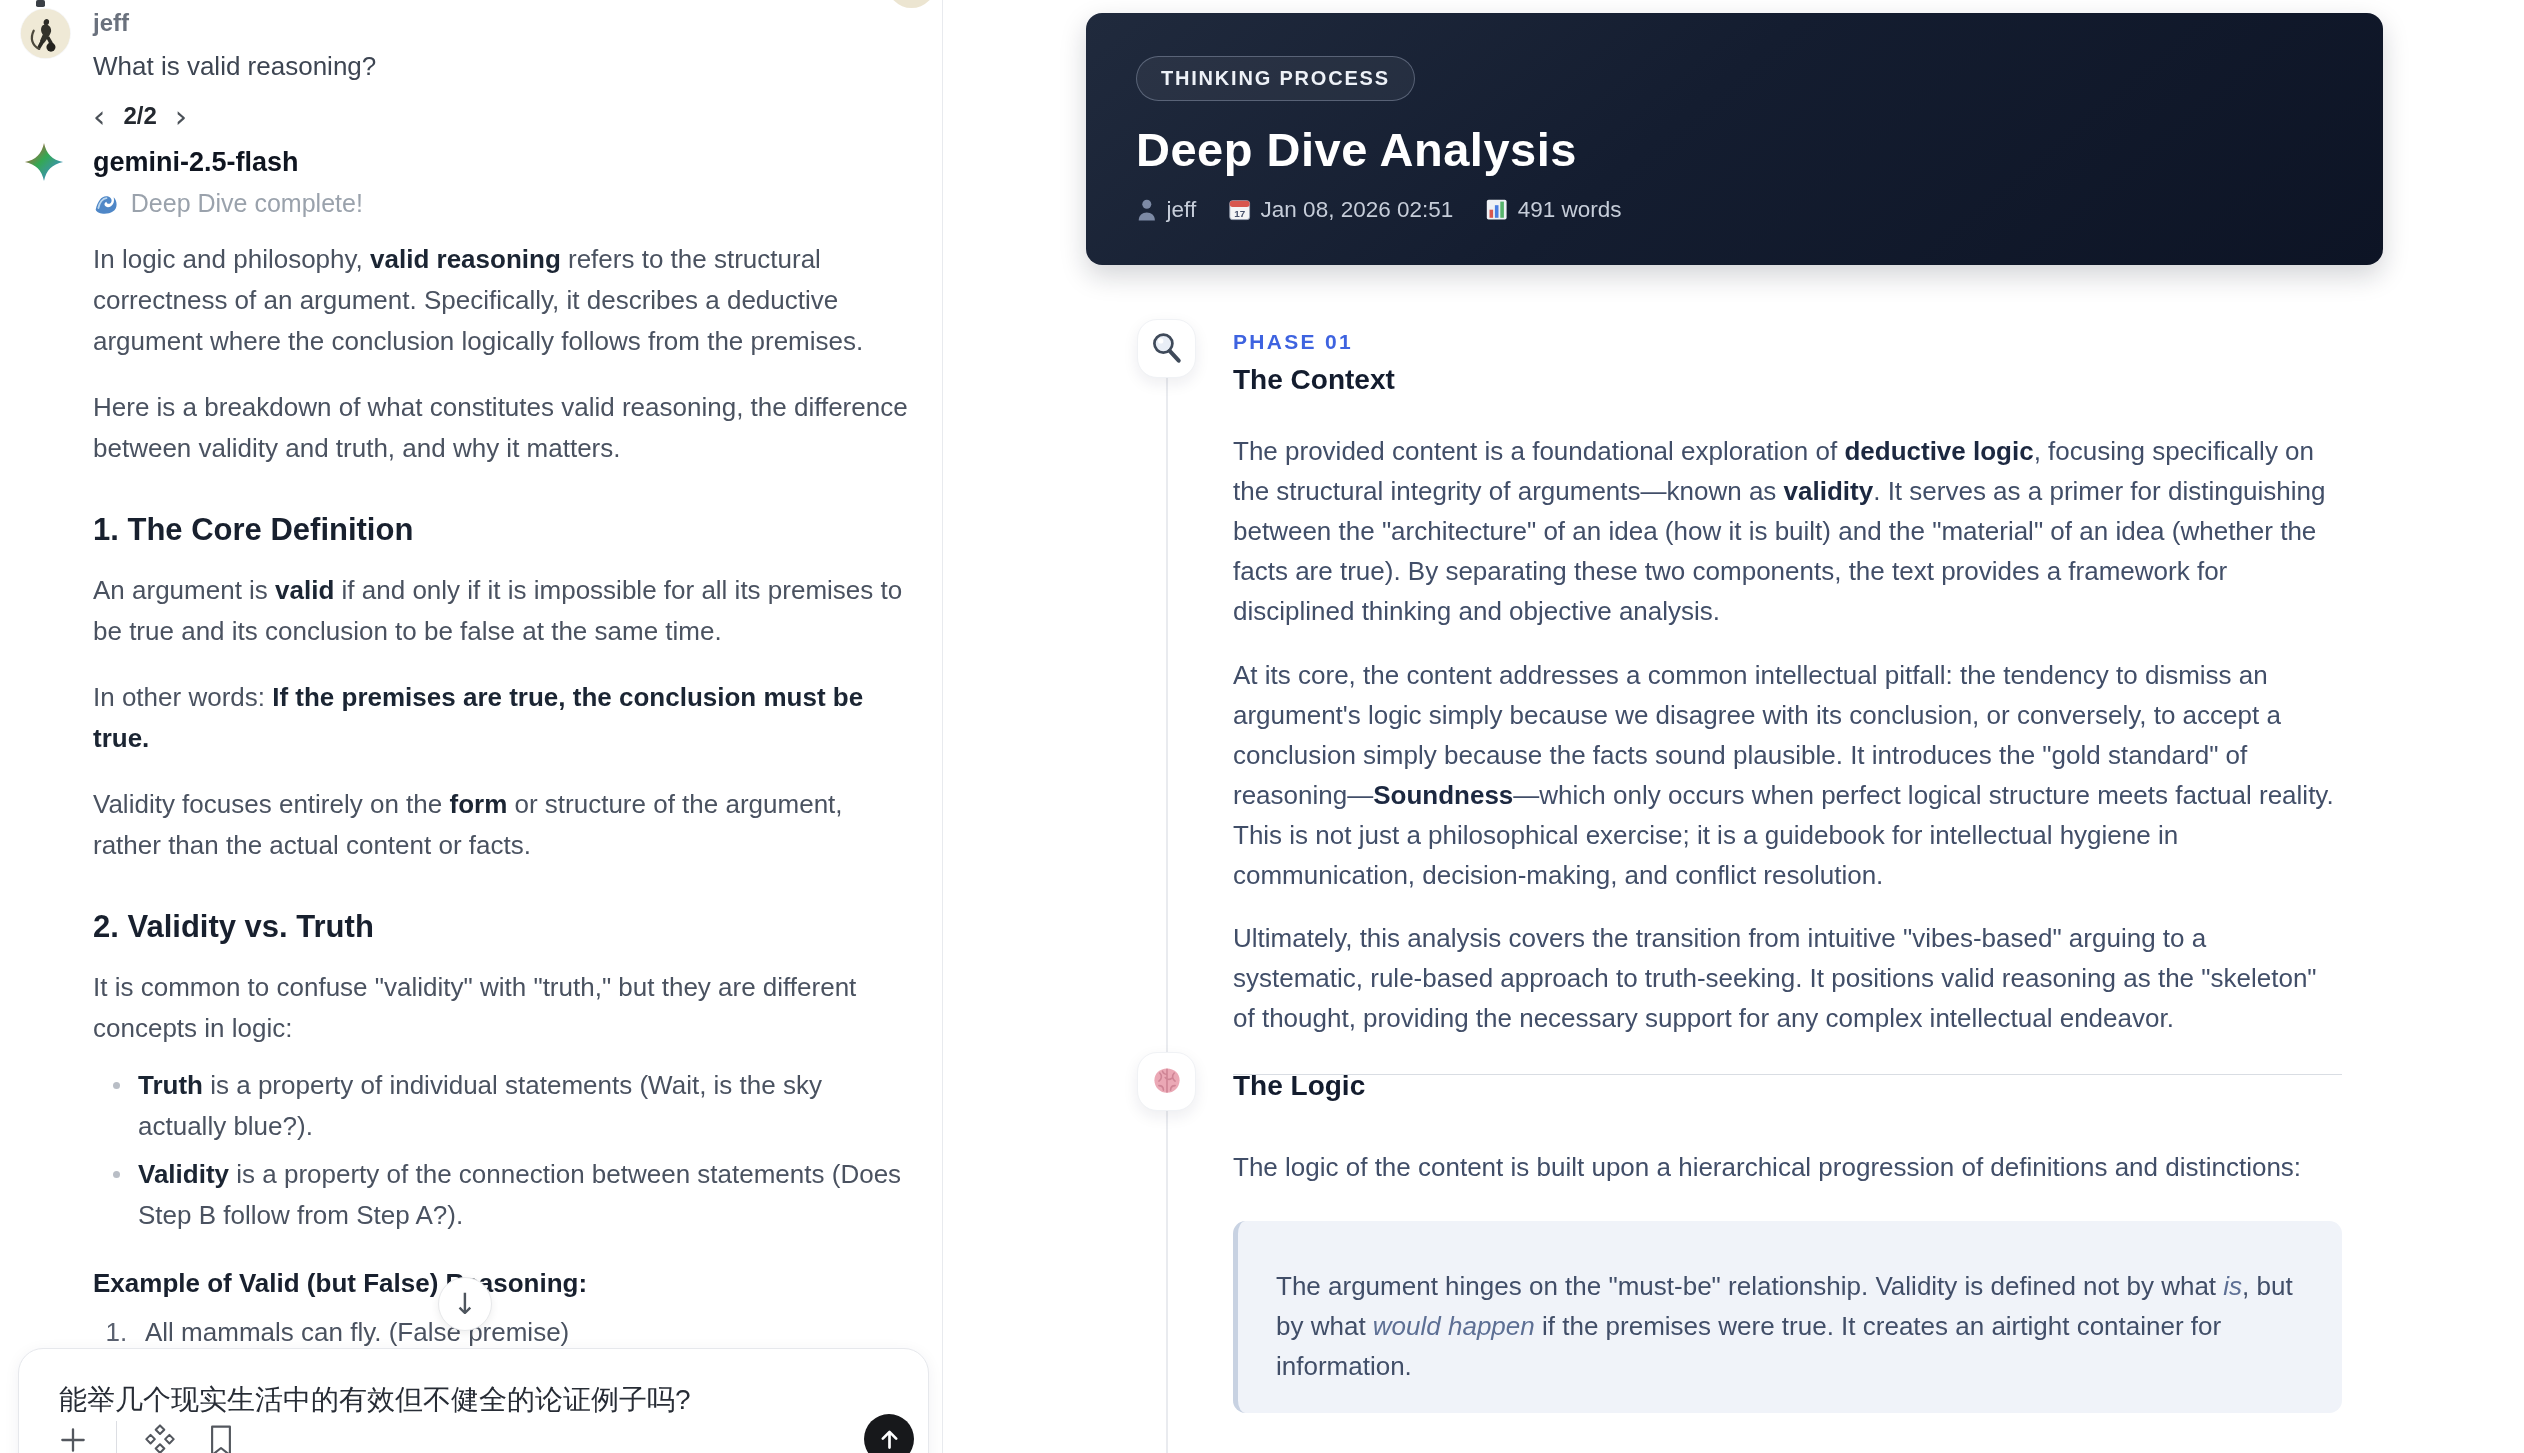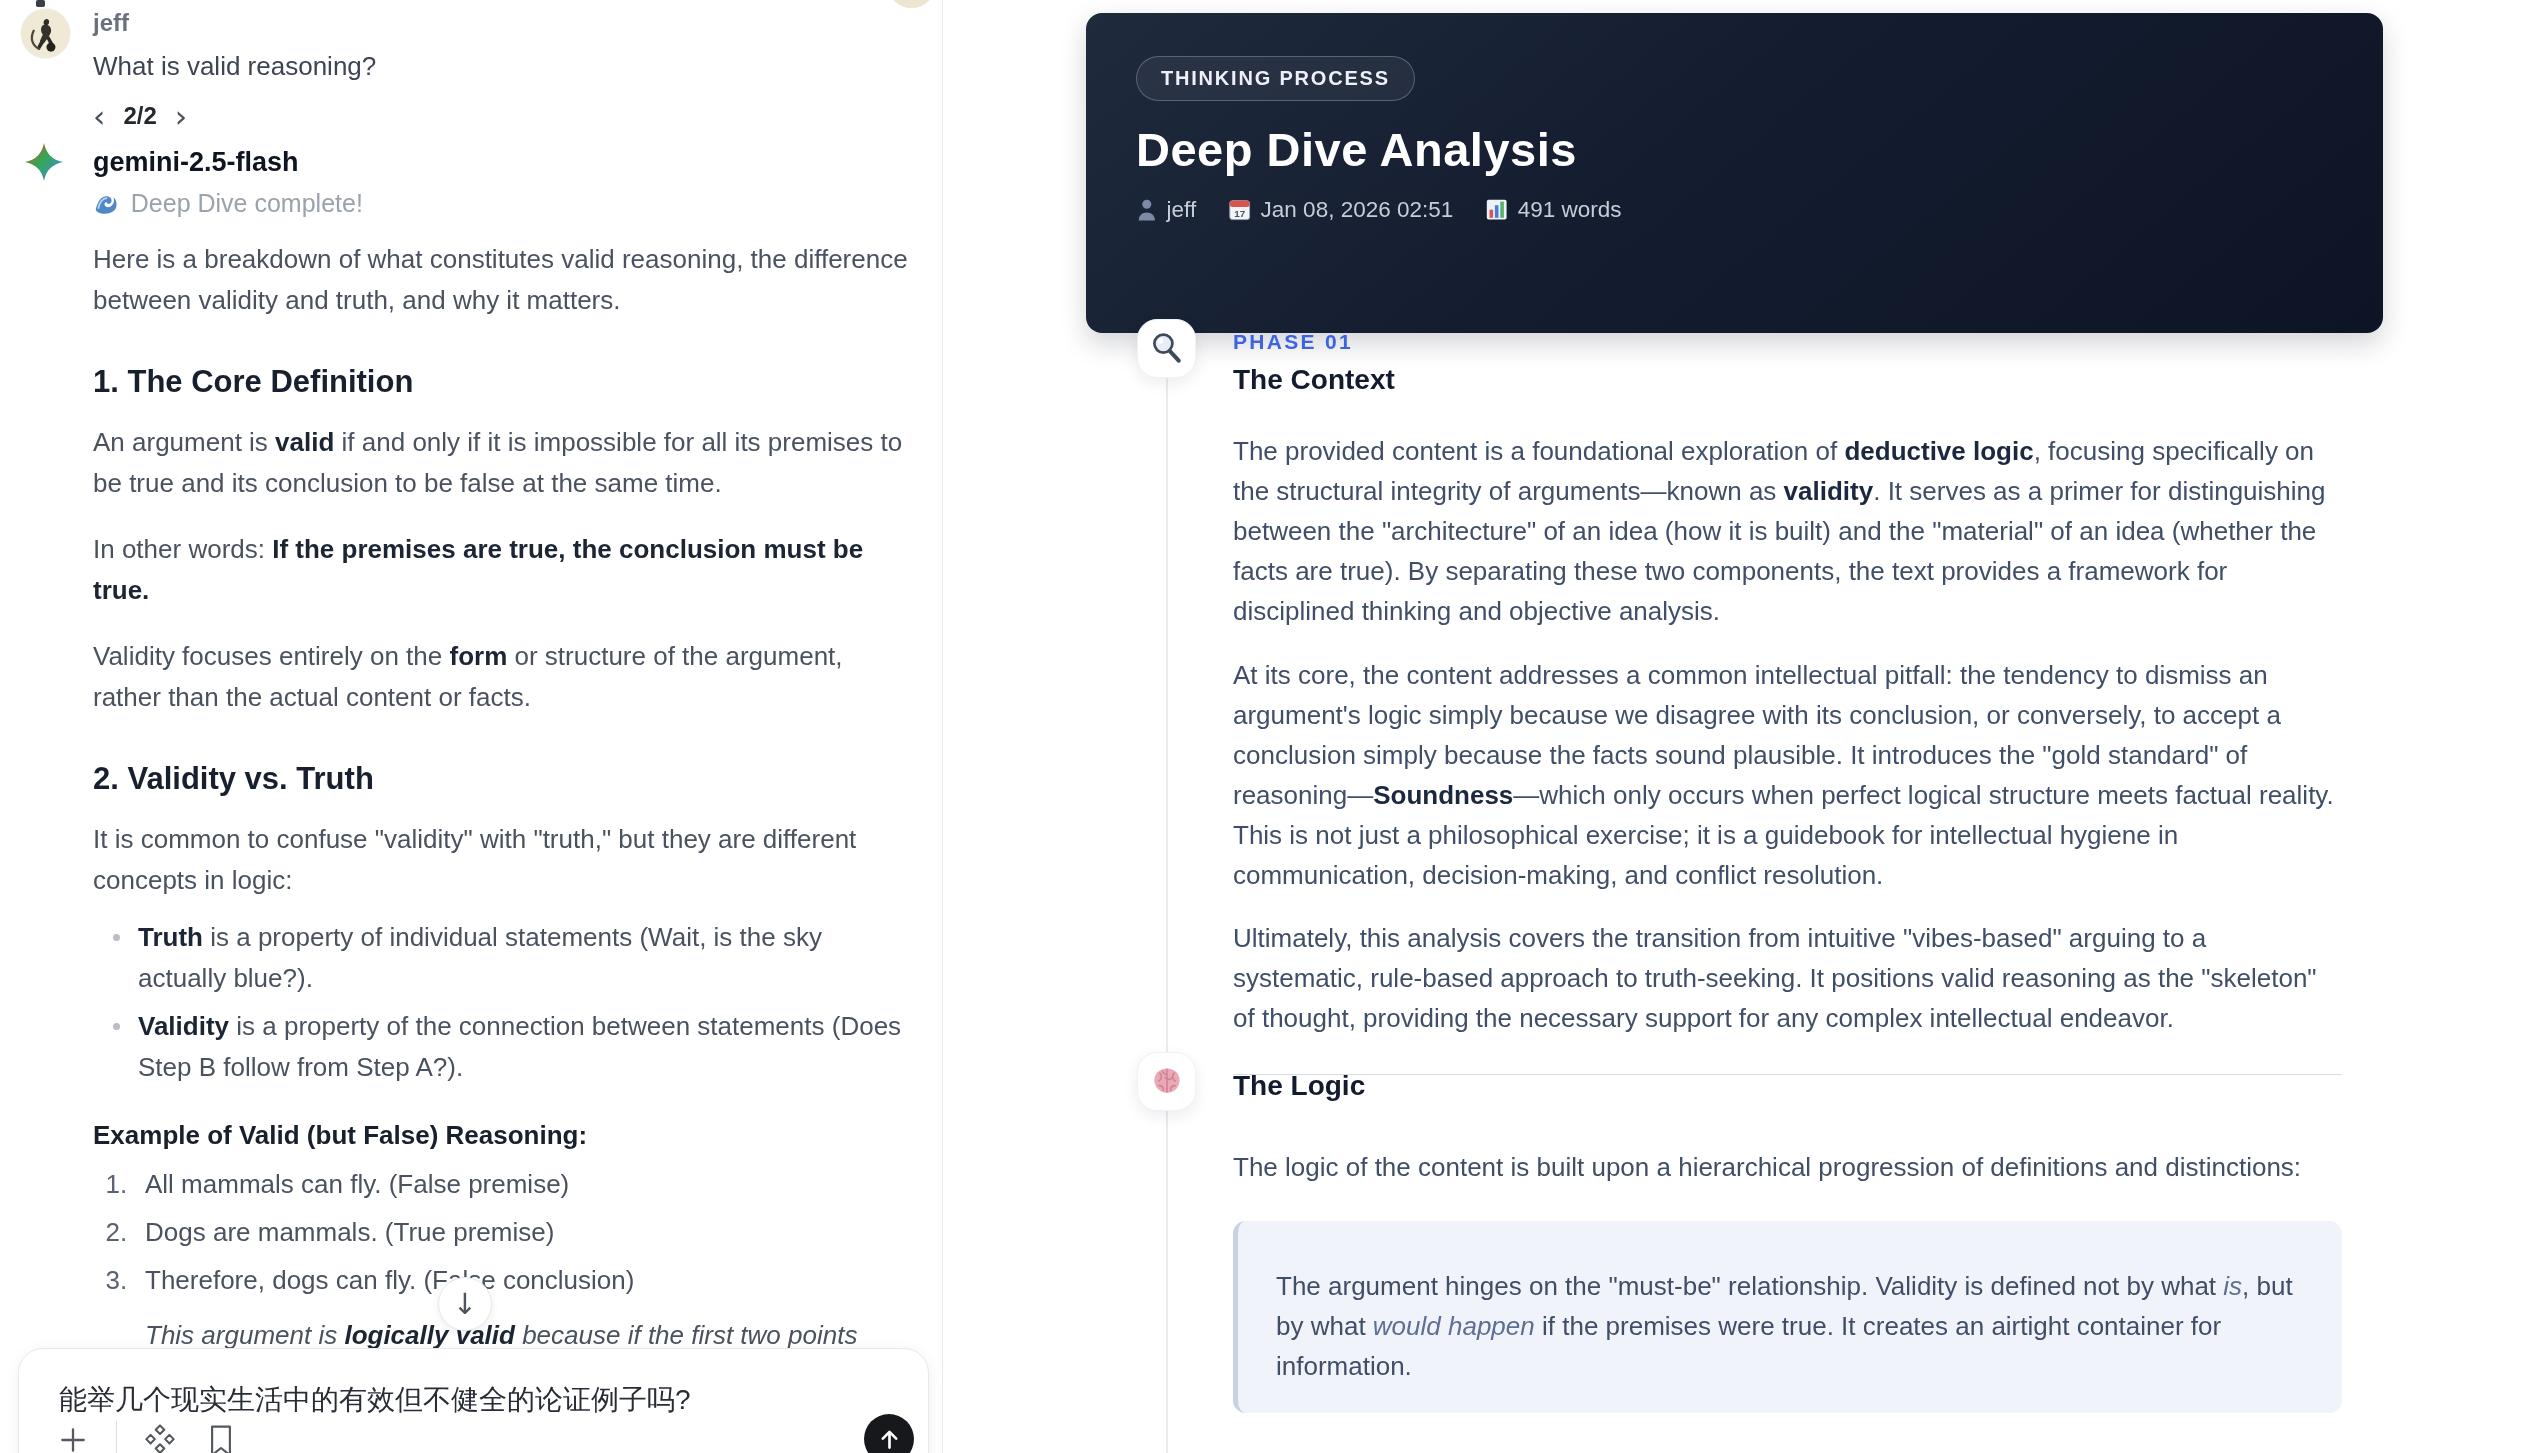--- a/index.html
+++ b/index.html
@@ -49,21 +49,21 @@
   .composer-text { padding:32px 40px 0 40px; font-size:28px; color:#272c35;
     font-family:"Liberation Sans","DejaVu Sans",sans-serif; }
   .composer-toolbar { position:absolute; left:36px; top:72px; display:flex; align-items:center; gap:25px; }
   .tool-icon { width:36px; height:36px; display:flex; align-items:center; justify-content:center; cursor:pointer; }
   .tool-sep { width:0.9px; height:38px; background:#dcdee3; }
   .send-btn { position:absolute; left:845px; top:65px; width:50px; height:50px; border-radius:50%;
     background:#17181b; display:flex; align-items:center; justify-content:center; cursor:pointer; }
 
   
   .doc-panel { position:absolute; left:942px; top:0; width:1583px; height:1453px; background:#fff; border-left:0.9px solid #e8eaee; }
-  .hero-card { position:absolute; left:143px; top:12.6px; width:1297px; height:320px; border-radius:16px;
+  .hero-card { position:absolute; left:143px; top:12.6px; width:1297px; height:252px; border-radius:16px;
     background:linear-gradient(140deg,#202a3d 0%,#141d30 45%,#0d1425 100%);
     box-shadow:0 10.8px 27px rgba(15,22,40,.18); padding-left:50px; }
   .hero-badge { display:inline-block; margin-top:43px; padding:10px 24px; border:1.8px solid rgba(150,162,184,.45);
     border-radius:900px; background:rgba(255,255,255,.055); color:#edf1f7; font-size:20px; font-weight:700; letter-spacing:1.8px; }
   .hero-title { margin-top:21.6px; font-size:47px; font-weight:700; color:#ffffff; letter-spacing:0.5px; }
   .hero-meta { margin-top:20px; display:flex; align-items:center; gap:32px; font-size:22.5px; color:#c6cdd9; }
   .meta-item { display:flex; align-items:center; gap:9px; }
 
   .timeline { position:absolute; left:223px; top:378px; bottom:0; width:1.8px; background:#e9ebef; }
   .phase-icon-box { position:absolute; left:194px; width:59px; height:59px; background:#fff;
@@ -130,20 +130,21 @@
       </div>
       <div class="ai-body">
         <div class="model-name">gemini-2.5-flash</div>
         <div class="status-row">
           <svg width="27" height="27" viewBox="0 0 30 30">
             <path d="M3 22c2-10 7-16 13-15 5 1 6 6 3 8-2 1-4 0-4-2 0 0-3 1-2 4 1 2 4 3 7 1 3-2 4-6 3-10 4 4 5 12-1 16-6 4-17 3-19-2z" fill="#4f87c7"></path>
             <path d="M6 20c1-6 5-11 9-11" stroke="#bcd7ef" stroke-width="2" fill="none" stroke-linecap="round"></path>
           </svg>
           <span>Deep Dive complete!</span>
         </div>
+        <p class="chat-p"><span>In logic and philosophy, </span><b>valid reasoning</b><span> refers to the structural correctness of an argument. Specifically, it describes a deductive argument where the conclusion logically follows from the premises.</span></p>
         <p class="chat-p">Here is a breakdown of what constitutes valid reasoning, the difference between validity and truth, and why it matters.</p>
         <h3 class="chat-h3">1. The Core Definition</h3>
         <p class="chat-p"><span>An argument is </span><b>valid</b><span> if and only if it is impossible for all its premises to be true and its conclusion to be false at the same time.</span></p>
         <p class="chat-p"><span>In other words: </span><b>If the premises are true, the conclusion must be true.</b></p>
         <p class="chat-p"><span>Validity focuses entirely on the </span><b>form</b><span> or structure of the argument, rather than the actual content or facts.</span></p>
         <h3 class="chat-h3">2. Validity vs. Truth</h3>
         <p class="chat-p">It is common to confuse "validity" with "truth," but they are different concepts in logic:</p>
         <ul class="chat-ul">
           <li><b>Truth</b><span> is a property of individual statements (Wait, is the sky actually blue?).</span></li>
           <li><b>Validity</b><span> is a property of the connection between statements (Does Step B follow from Step A?).</span></li>

